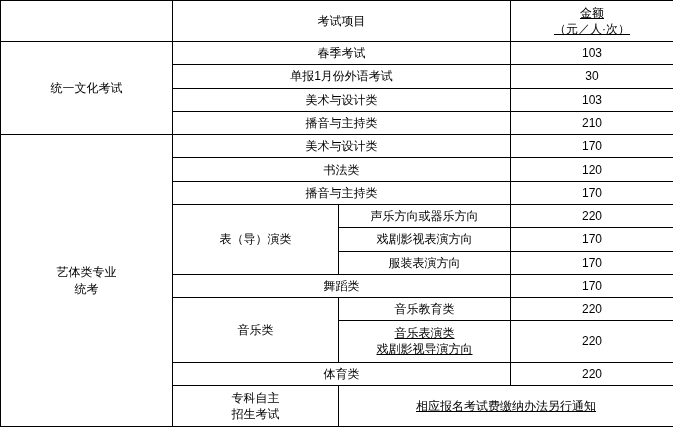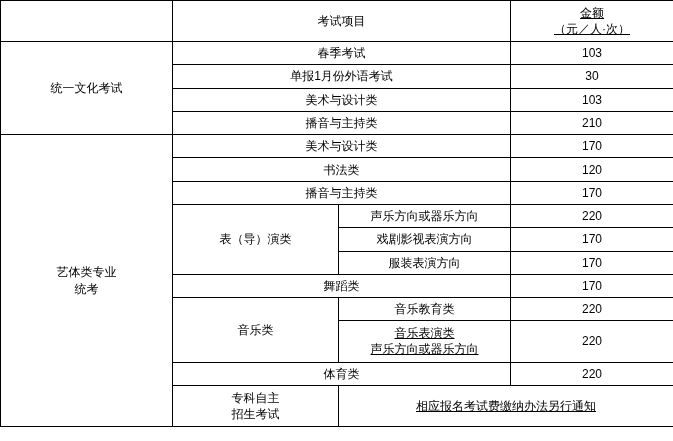--- a/index.html
+++ b/index.html
@@ -108,21 +108,21 @@
       <td colspan="2">舞蹈类</td>
       <td class="amount">170</td>
     </tr>
     <tr>
       <td rowspan="2">音乐类</td>
       <td>音乐教育类</td>
       <td class="amount">220</td>
     </tr>
     <tr>
       <td class="two-line">音乐表演类
-声乐方向或器乐方向</td>
+戏剧影视导演方向</td>
       <td class="amount">220</td>
     </tr>
     <tr>
       <td colspan="2">体育类</td>
       <td class="amount">220</td>
     </tr>
 
     <tr>
       <td class="category">专科自主
 招生考试</td>

